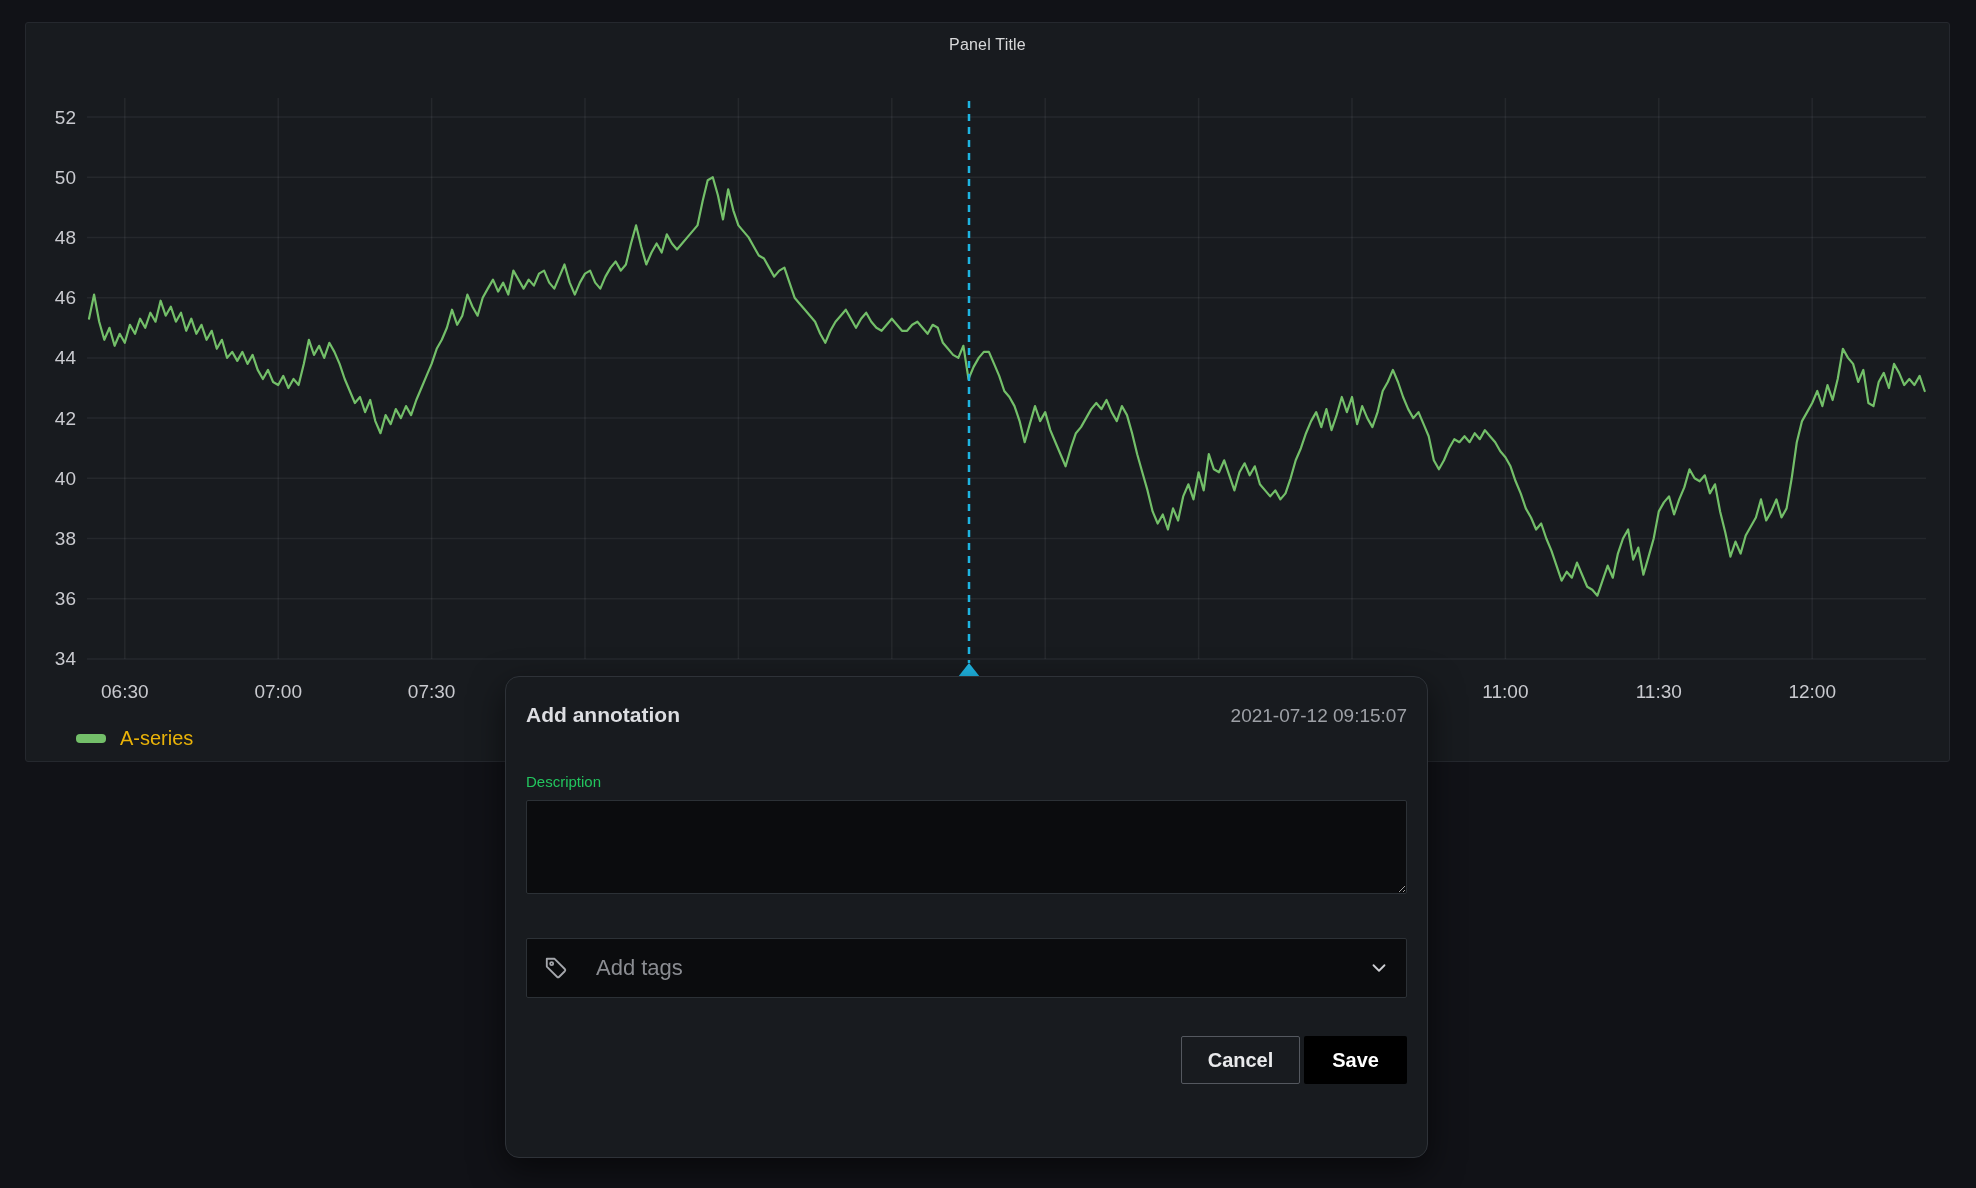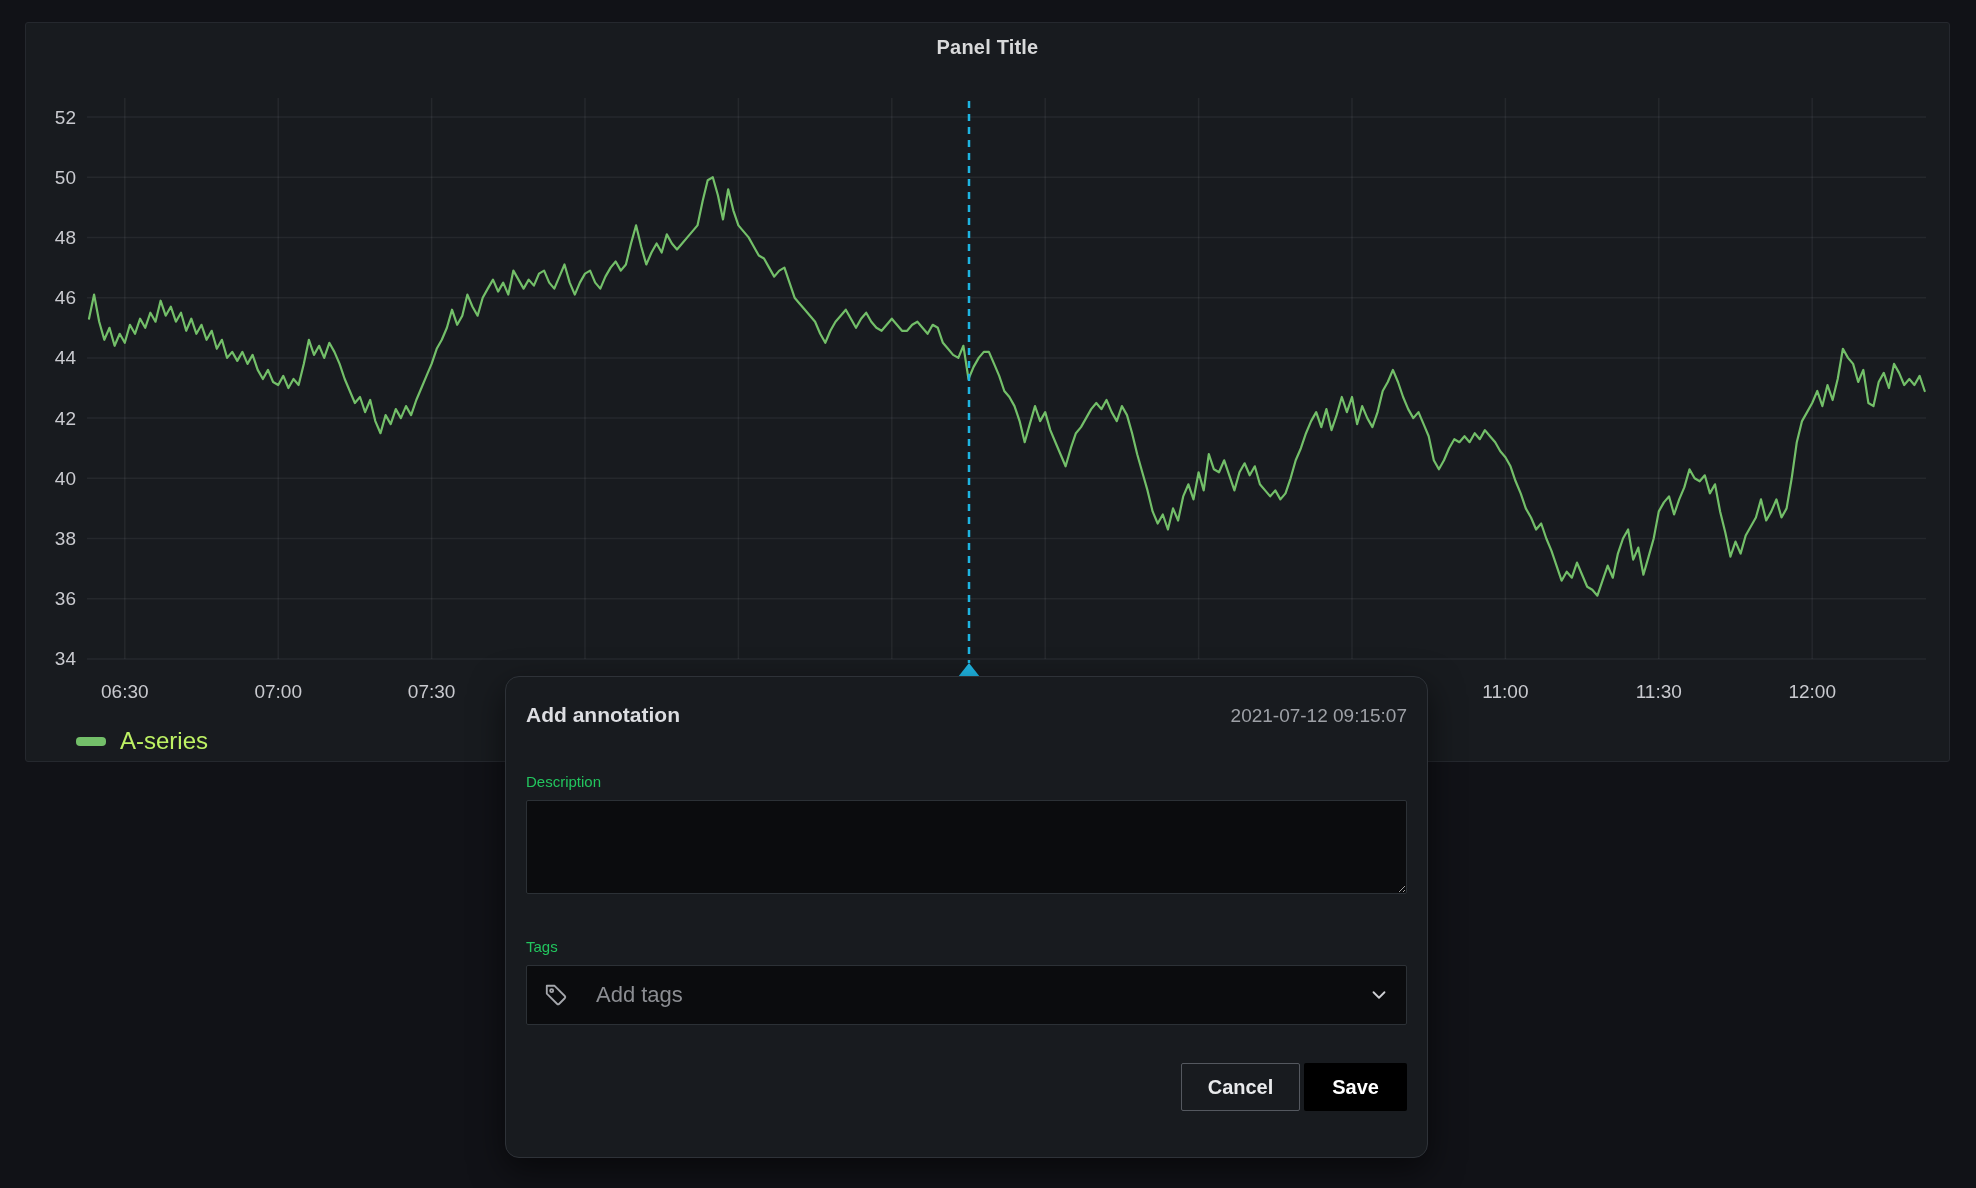--- a/index.html
+++ b/index.html
@@ -6,26 +6,26 @@
   body {
     width:1976px; height:1188px; position:relative; overflow:hidden;
     background:#111217; font-family:"Liberation Sans", sans-serif;
   }
   .panel {
     position:absolute; left:25px; top:22px; width:1925px; height:740px;
     background:#181b1f; border:1px solid #25282e; border-radius:3px; box-sizing:border-box;
   }
   .panel-title {
     position:absolute; top:13px; left:0; right:0; text-align:center;
-    font-size:20px; font-weight:700; color:#d8d9da; letter-spacing:.2px;
+    font-size:16px; font-weight:400; color:#d8d9da; letter-spacing:.2px;
   }
   .chart-svg { position:absolute; left:0; top:0; }
   .legend { position:absolute; left:50px; top:704px; display:flex; align-items:center; gap:14px; }
   .legend-swatch { width:30px; height:9px; border-radius:4px; background:#73bf69; }
-  .legend-label { font-size:24px; color:#bef264; }
+  .legend-label { font-size:20px; color:#eab308; }
 
   .dialog {
     position:absolute; left:505px; top:676px; width:923px; height:482px; z-index:5;
     background:#181b1f; border:1px solid #2e3238; border-radius:14px; box-sizing:border-box;
     padding:0 20px; box-shadow:0 12px 34px rgba(0,0,0,.55);
   }
   .dialog-header { display:flex; justify-content:space-between; align-items:baseline; padding-top:26px; }
   .dialog-title { font-size:21px; font-weight:700; color:#dcdde1; }
   .dialog-timestamp { font-size:19px; color:#9da0a6; }
   .field-label { font-size:15px; font-weight:400; color:#22c55e; margin-bottom:10px; }
@@ -112,21 +112,20 @@
     <span class="dialog-title">Add annotation</span>
     <span class="dialog-timestamp">2021-07-12 09:15:07</span>
   </div>
 
   <div class="desc-group">
     <div class="field-label">Description</div>
     <textarea class="desc-input" style=""></textarea>
   </div>
 
   <div class="tags-group">
-    <div class="field-label">Tags</div>
     <div class="tags-input">
       <span class="icon">
         <svg width="26" height="26" viewBox="0 0 24 24" fill="none" stroke="#a5a7ac" stroke-width="1.7" stroke-linejoin="round">
           <path d="M3.5 3.5h7.2l9.4 9.4a1.5 1.5 0 0 1 0 2.1l-5.1 5.1a1.5 1.5 0 0 1-2.1 0L3.5 10.7z"></path>
           <circle cx="8" cy="8" r="1.4"></circle>
         </svg>
       </span>
       <span class="tags-placeholder">Add tags</span>
       <span class="icon">
         <svg width="22" height="22" viewBox="0 0 24 24" fill="none" stroke="#cfd0d4" stroke-width="2" stroke-linecap="round" stroke-linejoin="round">

